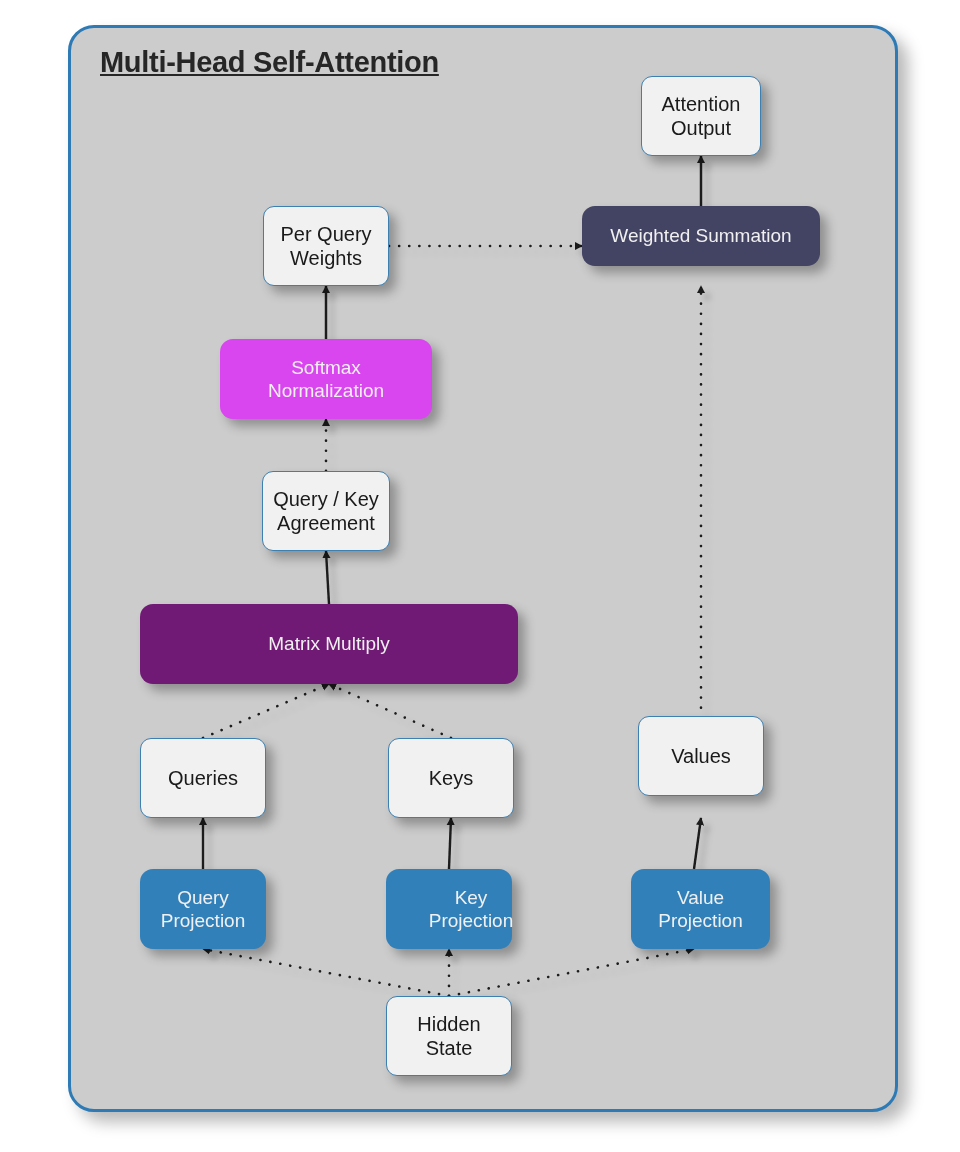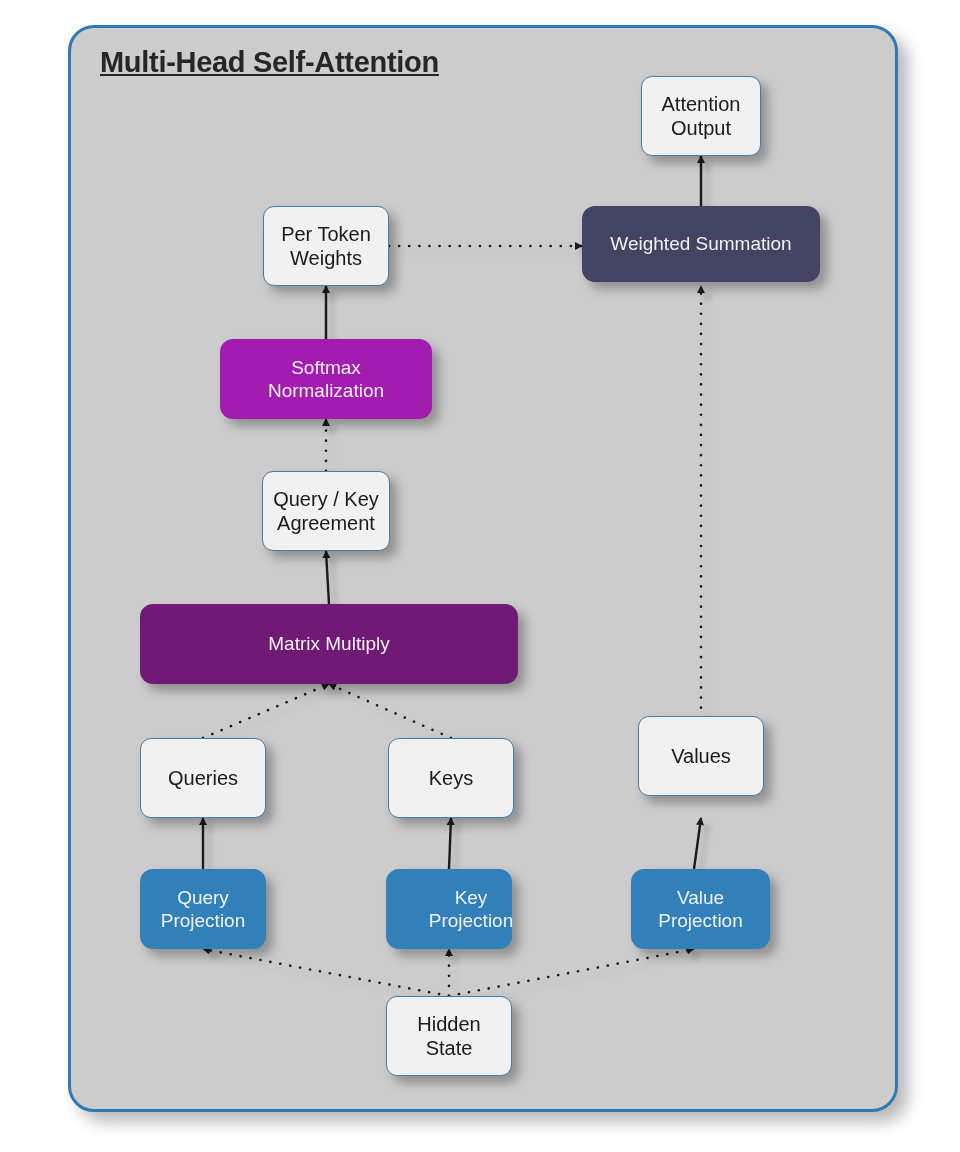--- a/index.html
+++ b/index.html
@@ -81,21 +81,21 @@
 
   .node.filled {
     border: none;
     color: #f0f0f0;
     font-size: 19px;
     border-radius: 13px;
   }
 
   .node.blue    { background: #3180ba; }
   .node.crimson { background: #701a75; }
-  .node.purple  { background: #a21caf; }
+  .node.purple  { background: #d946ef; }
   .node.navy    { background: #434363; }
 </style>
 </head>
 <body>
 
 <div id="canvas">
 
   <div class="frame"></div>
 
   <div class="frame-title">Multi-Head Self-Attention</div>
@@ -123,22 +123,22 @@
         <line x1="694" y1="869" x2="701" y2="818" stroke="#1a1a1a" stroke-width="2.4" marker-end="url(#arrowhead)"></line>
         <line x1="449" y1="996" x2="203" y2="949" stroke="#1a1a1a" stroke-width="2.6" stroke-dasharray="0.1 10" stroke-linecap="round" marker-end="url(#arrowhead)"></line>
         <line x1="449" y1="996" x2="449" y2="949" stroke="#1a1a1a" stroke-width="2.6" stroke-dasharray="0.1 10" stroke-linecap="round" marker-end="url(#arrowhead)"></line>
         <line x1="449" y1="996" x2="694" y2="949" stroke="#1a1a1a" stroke-width="2.6" stroke-dasharray="0.1 10" stroke-linecap="round" marker-end="url(#arrowhead)"></line>
       </g>
   </svg>
 
   <div id="nodes">
       <div class="node plain" style="left: 641px; top: 76px; width: 120px; height: 80px;">Attention
 Output</div>
-      <div class="node filled navy" style="left: 582px; top: 206px; width: 238px; height: 76px;">Weighted Summation</div>
-      <div class="node plain" style="left: 263px; top: 206px; width: 126px; height: 80px;">Per Token
+      <div class="node filled navy" style="left: 582px; top: 206px; width: 238px; height: 60px;">Weighted Summation</div>
+      <div class="node plain" style="left: 263px; top: 206px; width: 126px; height: 80px;">Per Query
 Weights</div>
       <div class="node filled purple" style="left: 220px; top: 339px; width: 212px; height: 80px;">Softmax
 Normalization</div>
       <div class="node plain" style="left: 262px; top: 471px; width: 128px; height: 80px;">Query / Key
 Agreement</div>
       <div class="node filled crimson" style="left: 140px; top: 604px; width: 378px; height: 80px;">Matrix Multiply</div>
       <div class="node plain" style="left: 140px; top: 738px; width: 126px; height: 80px;">Queries</div>
       <div class="node plain" style="left: 388px; top: 738px; width: 126px; height: 80px;">Keys</div>
       <div class="node plain" style="left: 638px; top: 716px; width: 126px; height: 80px;">Values</div>
       <div class="node filled blue" style="left: 140px; top: 869px; width: 126px; height: 80px;">Query

